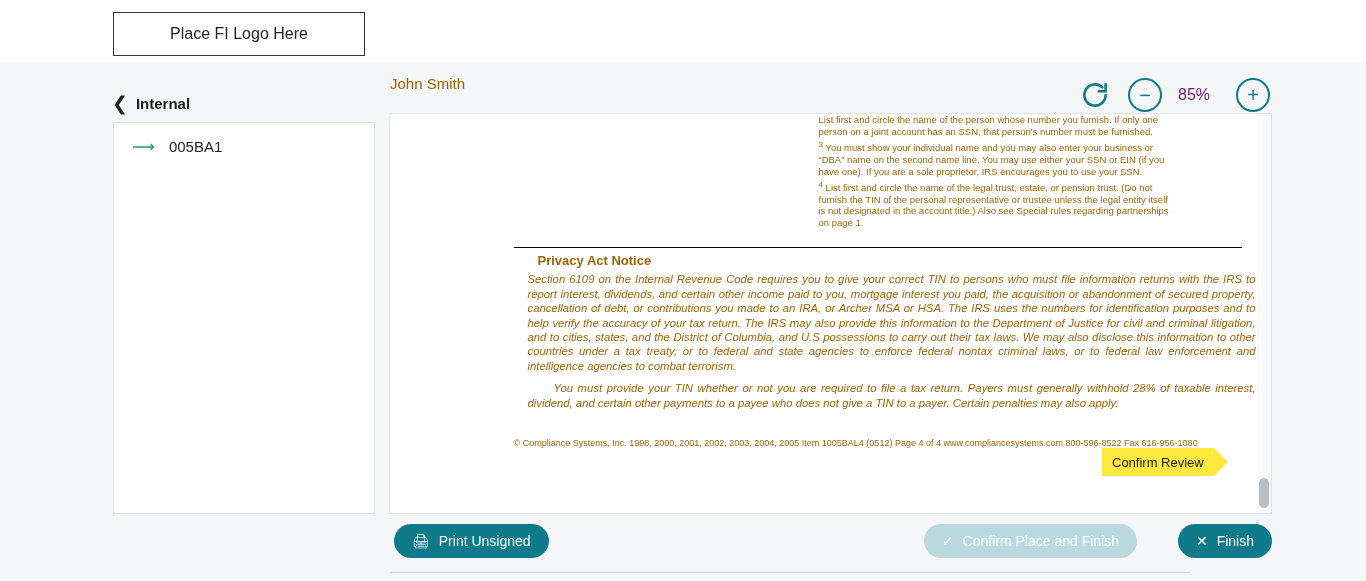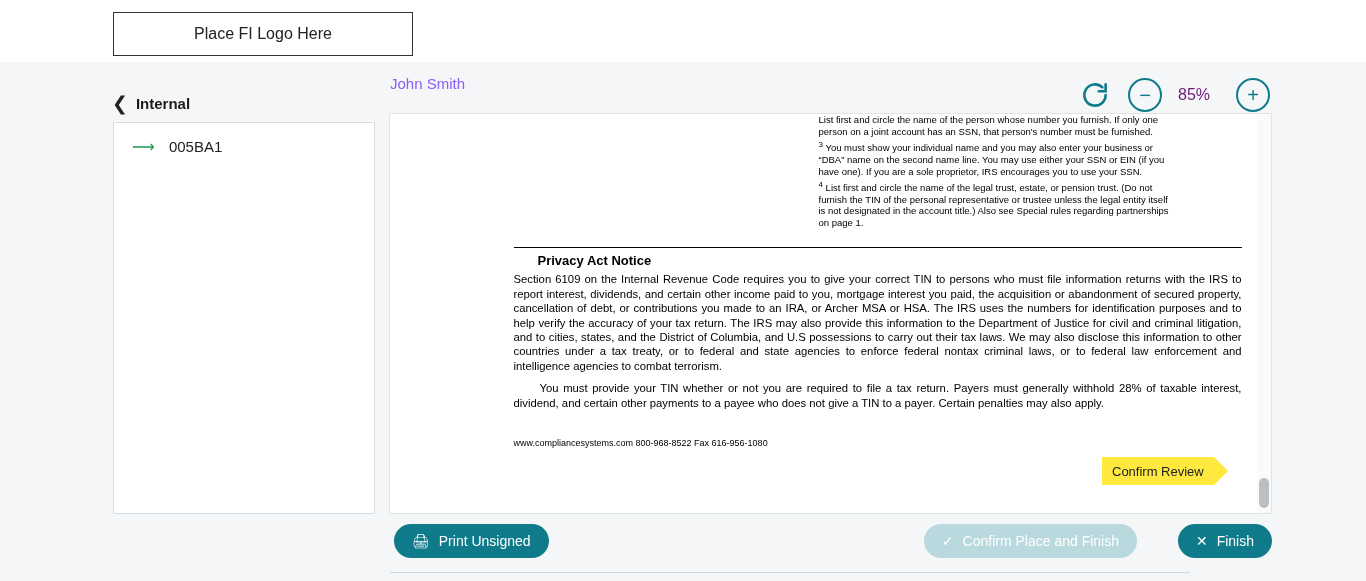--- a/index.html
+++ b/index.html
@@ -16,21 +16,21 @@
     background: #f4f6f8;
   }
   
   .logo-bar {
     position: absolute; left: 0; top: 0;
     width: 1366px; height: 62px;
     background: #ffffff;
   }
   .logo-box {
     position: absolute; left: 113px; top: 12px;
-    width: 300px; height: 44px;
+    width: 252px; height: 44px;
     border: 1px solid #333;
     display: flex; align-items: center; justify-content: center;
     font-size: 16px; color: #222; background: #fff;
   }
   
   .toolbar {
     position: absolute; left: 0; top: 62px;
     width: 1366px; height: 60px;
     background: #f4f6f8;
     border-bottom: none;
@@ -40,21 +40,21 @@
     display: flex; align-items: center; gap: 8px;
     color: #1b1b1b; font-weight: bold; font-size: 15px;
     cursor: pointer;
   }
   .chev {
     font-size: 19px; font-weight: normal; color: #222;
     line-height: 1;
   }
   .user-name {
     position: absolute; left: 390px; top: 75px;
-    color: #8b5cf6; font-size: 15px;
+    color: #a16207; font-size: 15px;
   }
   .doc-count {
     position: absolute; left: 390px; top: 97px;
     color: #0f7b8a; font-size: 15px;
   }
   .zoom-group {
     position: absolute; right: 96px; top: 78px;
     display: flex; align-items: center; gap: 16px;
   }
   .icon-btn {
@@ -99,39 +99,39 @@
     position: absolute; left: 0; top: -6px;
     width: 883px;
     background: #ffffff;
     padding: 0 0 0 0;
   }
   .page-inner {
     position: relative;
     margin: 0 auto;
     width: 740px;
     padding-top: 6px;
-    color: #000000;
+    color: #a16207;
   }
   .fine { font-size: 9.5px; line-height: 1.25; }
   .fine sup { font-size: 8px; }
   .notes-block { width: 357px; margin-left: 357px; }
   .notes-block p { margin: 0 0 2px 0; }
   .note-line { margin-left: 357px; width: 357px; font-size: 11.5px; line-height: 1.3; margin-top: 16px; }
   .rule {
     margin-top: 18px;
     border-top: 1.5px solid #000;
     width: 728px; margin-left: 52px;
   }
   .sec-title {
     margin-left: 76px; margin-top: 5px;
     font-size: 13px; font-weight: bold;
   }
   .body-text {
-    margin-left: 52px; width: 728px; margin-top: 4px;
-    font-size: 11.3px; line-height: 1.28; text-align: justify;
+    margin-left: 66px; width: 728px; margin-top: 4px;
+    font-size: 11.3px; line-height: 1.28; text-align: justify; font-style: italic;
   }
   .body-text .indent { text-indent: 26px; display: block; margin-top: 8px; }
   .footer-line {
     margin-left: 52px; width: 740px; margin-top: 28px;
     font-size: 9px; display: flex; gap: 0;
   }
   .footer-left { width: 430px; }
   .footer-right { width: 310px; }
   .viewer-bottom-rule {
     position: absolute; left: 390px; bottom: 8px;
@@ -139,21 +139,20 @@
   }
   
   .callout {
     position: absolute; left: 1102px; top: 448px;
     height: 28px;
     background: #ffe93e;
     display: flex; align-items: center;
     padding: 0 10px 0 10px;
     font-size: 13px; color: #222;
     cursor: pointer;
-    margin-top: 9px;
   }
   .callout:after {
     content: "";
     position: absolute; right: -14px; top: 0;
     width: 0; height: 0;
     border-top: 14px solid transparent;
     border-bottom: 14px solid transparent;
     border-left: 14px solid #ffe93e;
   }
   
@@ -241,21 +240,22 @@
 
         <div class="rule"></div>
         <div class="sec-title">Privacy Act Notice</div>
 
         <div class="body-text">Section 6109 on the Internal Revenue Code requires you to give your correct TIN to persons who must file information returns with the IRS to report interest, dividends, and certain other income paid to you, mortgage interest you paid, the acquisition or abandonment of secured property, cancellation of debt, or contributions you made to an IRA, or Archer MSA or HSA. The IRS uses the numbers for identification purposes and to help verify the accuracy of your tax return. The IRS may also provide this information to the Department of Justice for civil and criminal litigation, and to cities, states, and the District of Columbia, and U.S possessions to carry out their tax laws. We may also disclose this information to other countries under a tax treaty, or to federal and state agencies to enforce federal nontax criminal laws, or to federal law enforcement and intelligence agencies to combat terrorism.</div>
         <div class="body-text">
           <span class="indent">You must provide your TIN whether or not you are required to file a tax return. Payers must generally withhold 28% of taxable interest, dividend, and certain other payments to a payee who does not give a TIN to a payer. Certain penalties may also apply.</span>
         </div>
 
         <div class="footer-line">
-          <div class="footer-right">www.compliancesystems.com 800-968-8522 Fax 616-956-1080</div>
+          <div class="footer-left">© Compliance Systems, Inc.  1998, 2000, 2001, 2002, 2003, 2004, 2005  Item 1005BAL4 (0512)   Page 4 of 4</div>
+          <div class="footer-right">www.compliancesystems.com 800-596-8522 Fax 616-956-1080</div>
         </div>
 
       </div>
     </div>
 
     <div class="scroll-track">
       <div class="scroll-thumb"></div>
     </div>
   </div>
 

